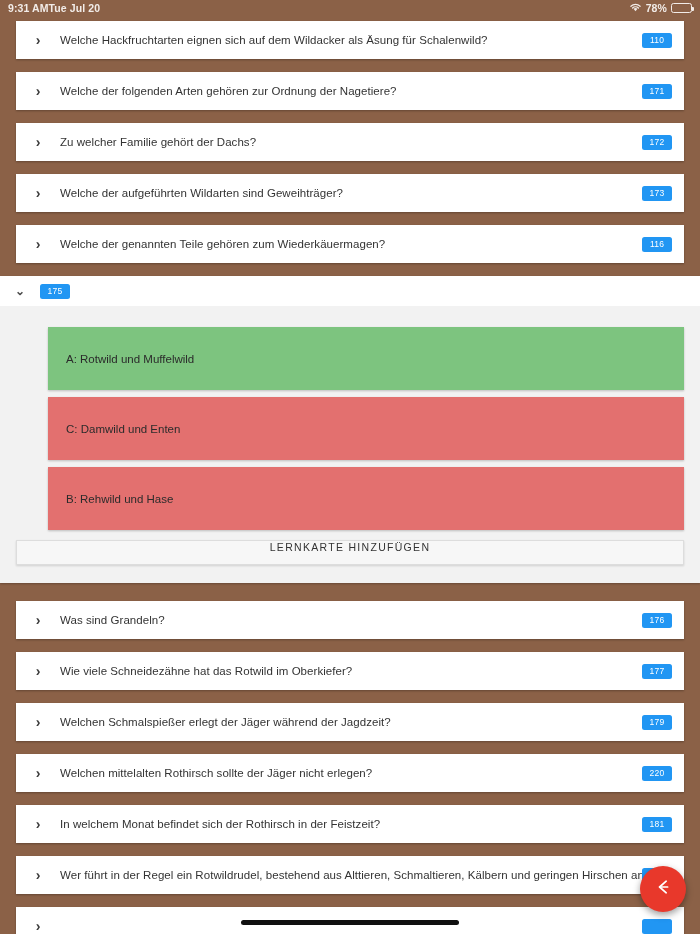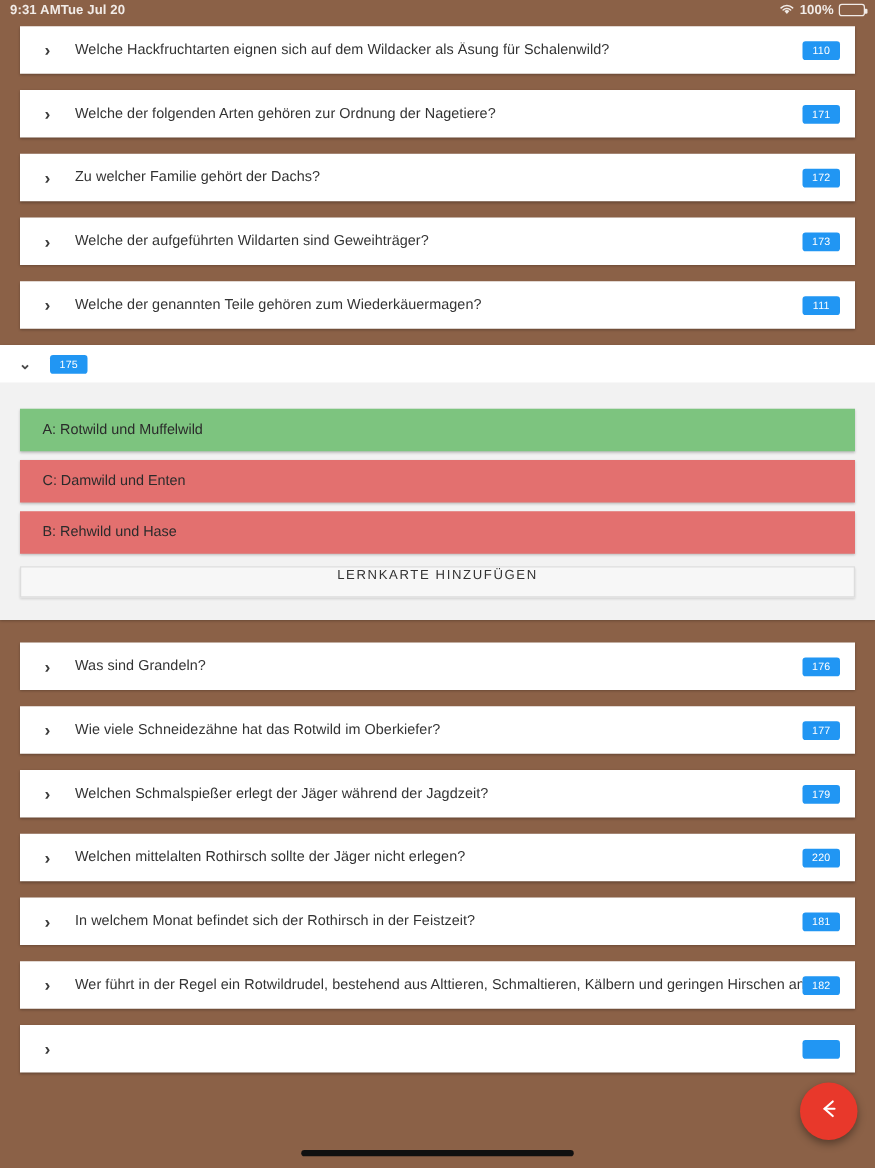--- a/index.html
+++ b/index.html
@@ -136,28 +136,29 @@
     width: 40px;
     flex: 0 0 40px;
   }
   .q-expanded-header .q-text { font-size: 11.5px; }
 
   .answers-panel {
     background: #F2F2F2;
     padding: 21px 16px 18px 16px;
   }
   .answer {
-    height: 34px;
+    height: 63px;
     display: flex;
     align-items: center;
     padding: 16px 18px;
     margin-bottom: 7px;
     font-size: 11.5px;
     color: #2b2b2b;
     box-shadow: 0 1px 2px rgba(0,0,0,0.22);
+    margin-left: 32px;
   }
   .answer.correct { background: #7DC47F; }
   .answer.wrong   { background: #E3706F; }
 
   .add-card-btn {
     height: 25px;
     background: #F7F7F7;
     border: 1px solid #DDDDDD;
     display: flex;
     align-items: flex-start;
@@ -211,21 +212,21 @@
     <span>Tue Jul 20</span>
   </div>
   <div class="status-right">
     <span class="wifi-icon">
       <svg width="13" height="10" viewBox="0 0 13 10">
         <path d="M6.5 9.2 L4.5 6.8 a3.2 3.2 0 0 1 4 0 Z" fill="#f2ece8"></path>
         <path d="M1.9 4.3 a6.6 6.6 0 0 1 9.2 0" stroke="#f2ece8" stroke-width="1.25" fill="none" stroke-linecap="round"></path>
         <path d="M3.5 6.0 a4.3 4.3 0 0 1 6.0 0" stroke="#f2ece8" stroke-width="1.2" fill="none" stroke-linecap="round"></path>
       </svg>
     </span>
-    <span>100%</span>
+    <span>78%</span>
     <span class="battery">
       <span class="battery-fill"></span>
     </span>
   </div>
 </div>
 
 <div class="screen">
 
   <div class="gap-top"></div>
 
@@ -251,21 +252,21 @@
 
     <div class="q-row">
       <span class="chev">›</span>
       <span class="q-text">Welche der aufgeführten Wildarten sind Geweihträger?</span>
       <span class="badge">173</span>
     </div>
 
     <div class="q-row">
       <span class="chev">›</span>
       <span class="q-text">Welche der genannten Teile gehören zum Wiederkäuermagen?</span>
-      <span class="badge">111</span>
+      <span class="badge">116</span>
     </div>
 
   </div>
 
   <div class="q-expanded">
 
     <div class="q-expanded-header">
       <span class="chev">⌄</span>
       <span class="badge">175</span>
     </div>

